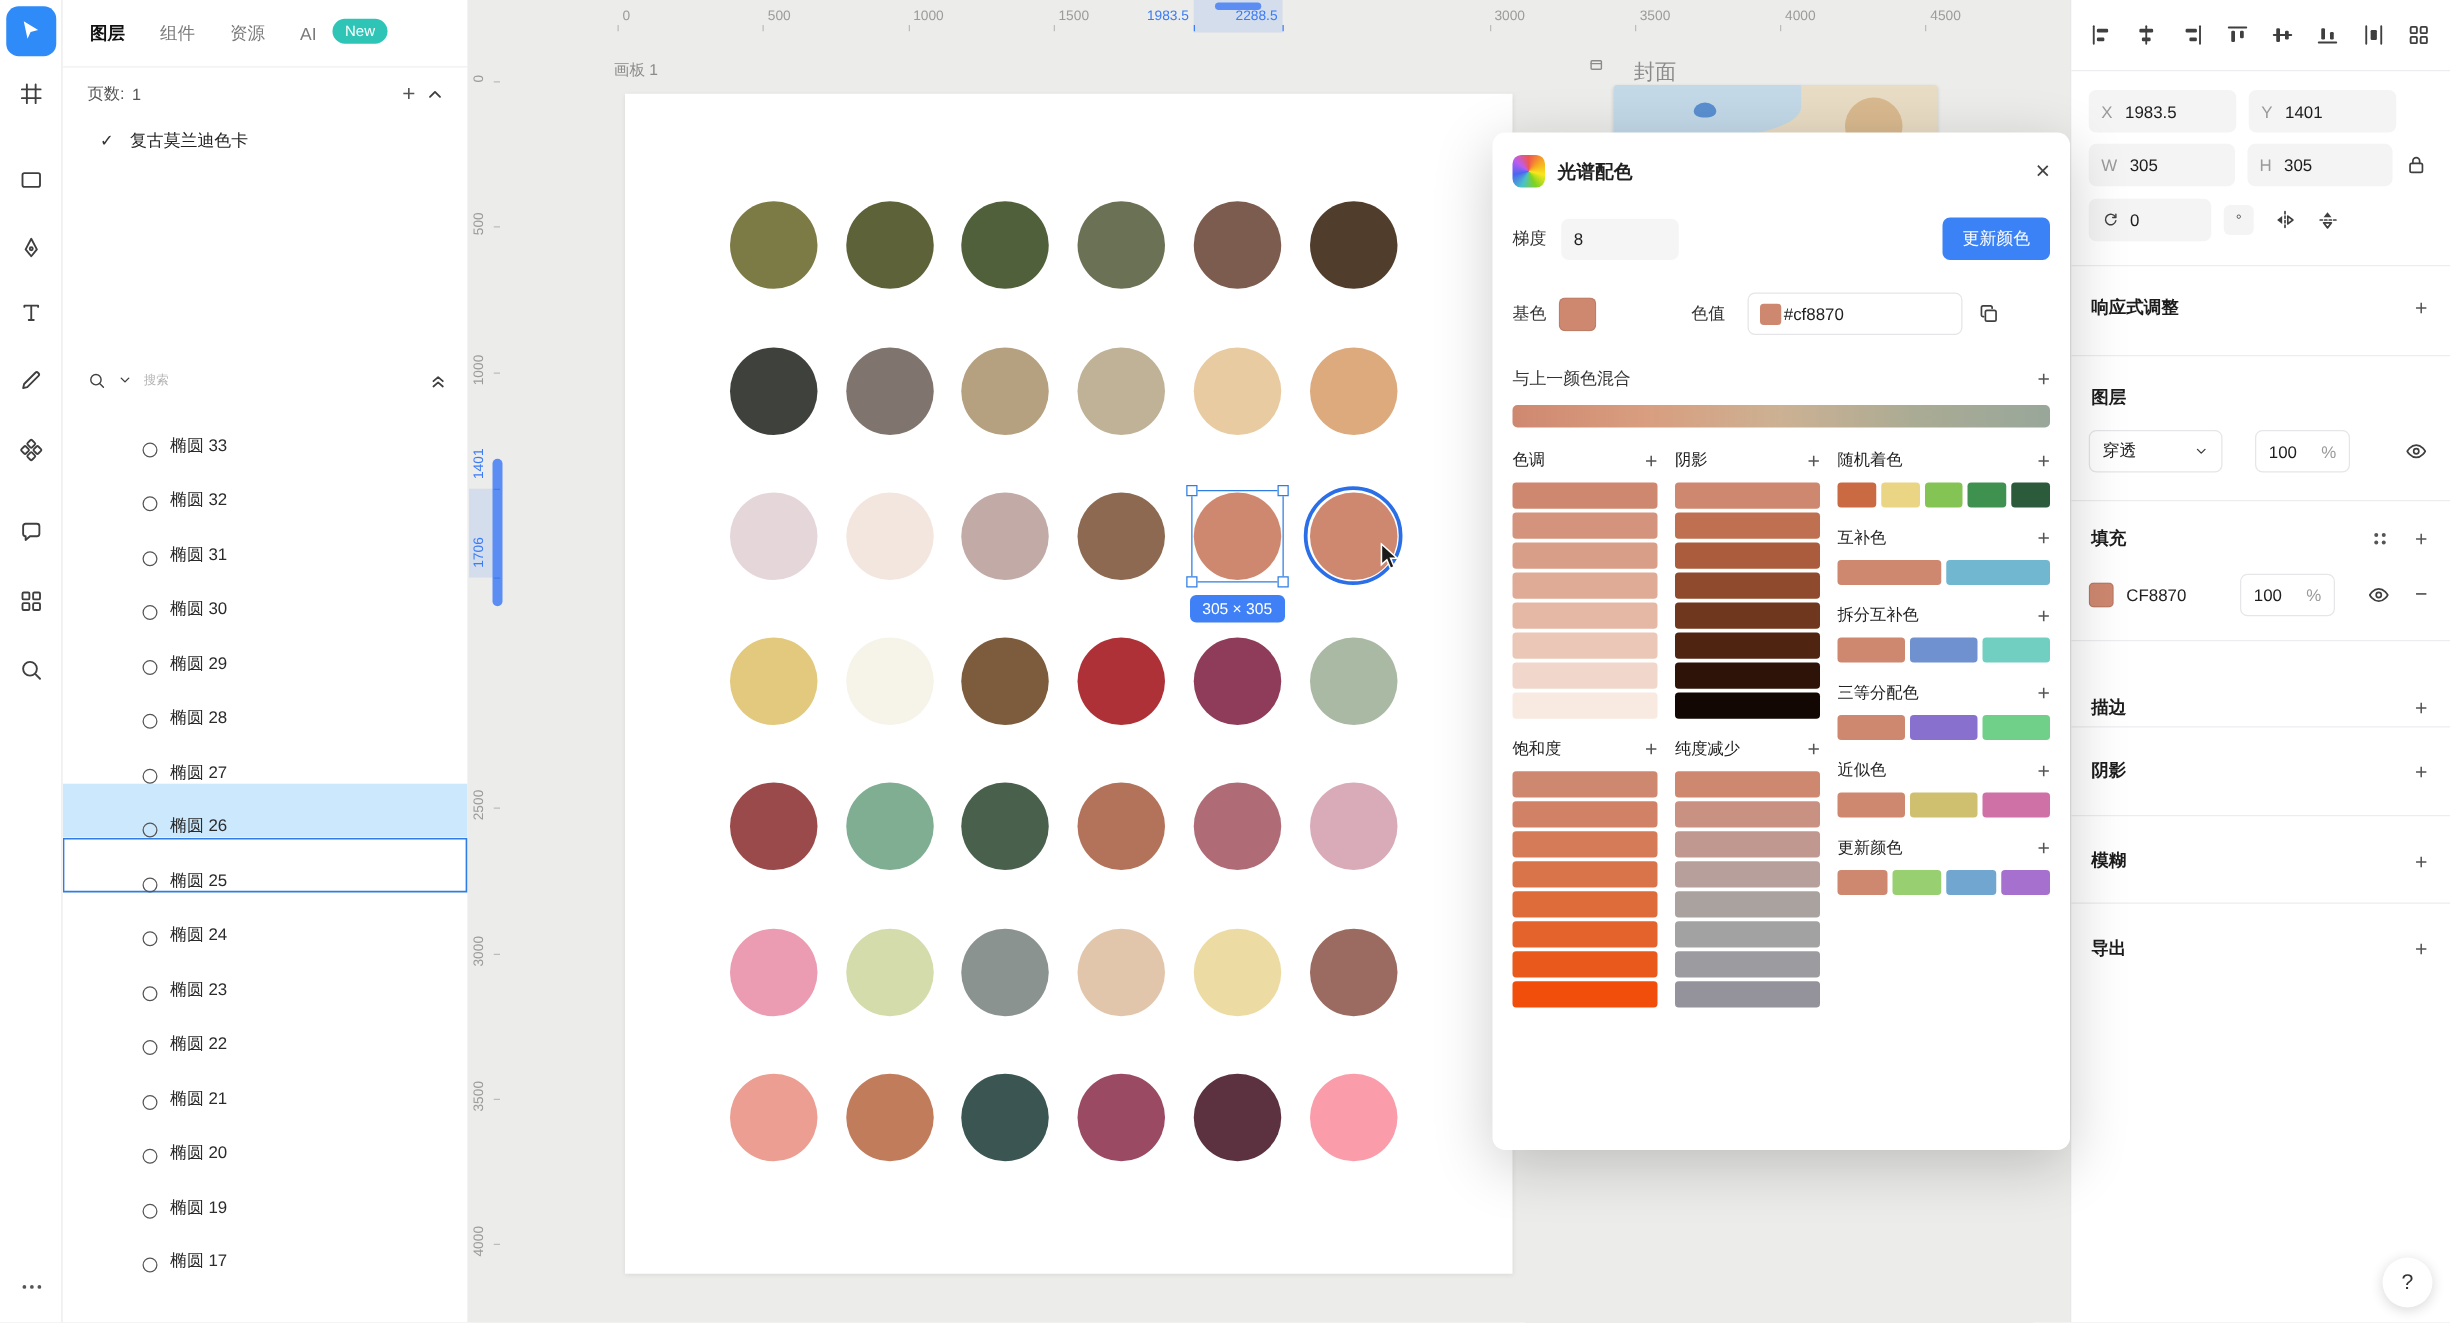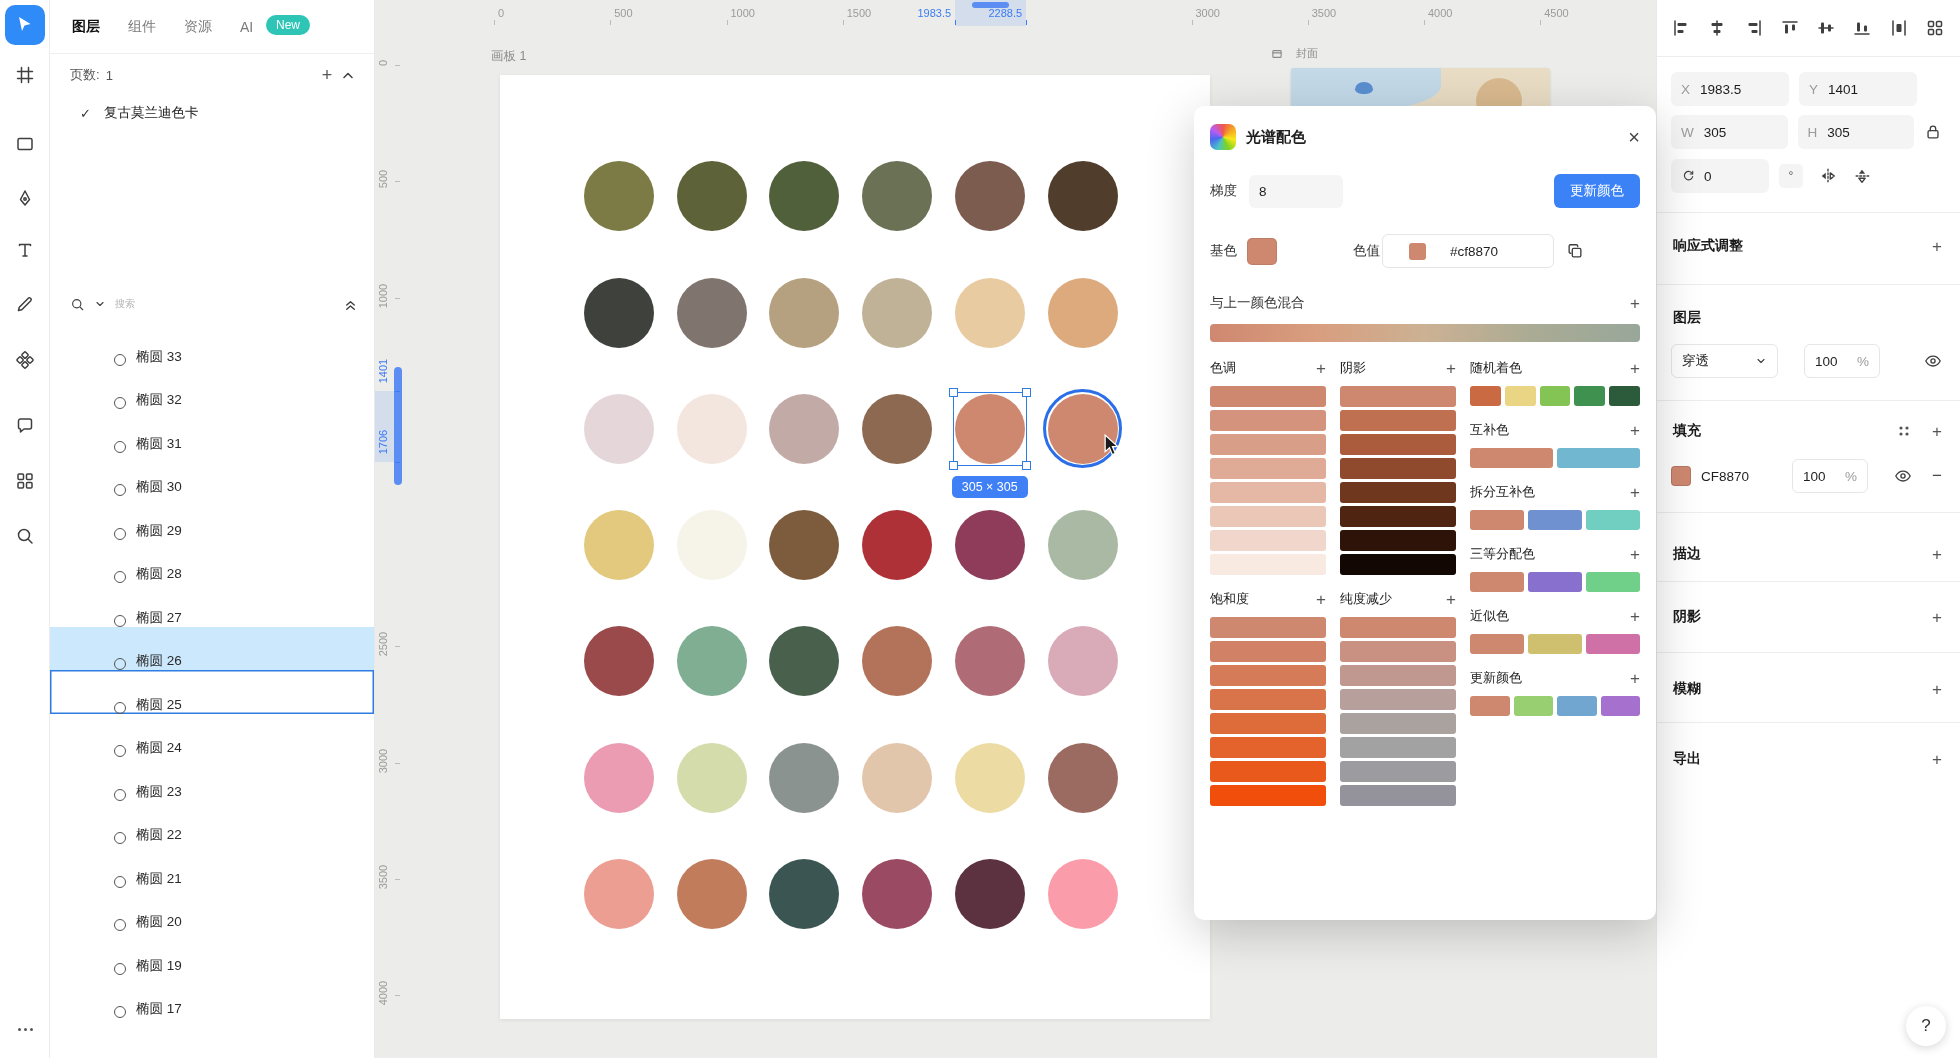--- a/index.html
+++ b/index.html
@@ -33,21 +33,21 @@
 .layer-list{position:absolute;top:322px;left:0;right:0;bottom:0;overflow:hidden}
 .layer-row{display:flex;align-items:flex-end;height:43.5px;padding-left:64px;gap:10px;font-size:13.5px;color:#2b2b2b;cursor:pointer}
 .layer-row.selected{background:#cbe8fc}
 .layer-row.outlined{box-shadow:inset 0 0 0 1.5px #2f7de2}
 .ellipse-ic{width:12px;height:12px;border:1.4px solid #555;border-radius:50%;flex:0 0 auto}
 
 
 .canvas{position:absolute;left:375px;top:0;width:1281px;height:1058px;background:#ececea;overflow:hidden}
 .artboard{position:absolute;left:125px;top:75px;width:710px;height:944px;background:#fff;box-shadow:0 1px 4px rgba(0,0,0,.08)}
 .artboard-label{position:absolute;left:116px;top:48px;font-size:12.5px;color:#8b8b8b;cursor:pointer}
-.cover-label{position:absolute;left:896px;top:46px;display:flex;gap:13px;align-items:center;font-size:11px;color:#8b8b8b;cursor:pointer}
+.cover-label{position:absolute;left:896px;top:46px;display:flex;gap:24px;font-size:17px;color:#8b8b8b;cursor:pointer}
 .cover-thumb{position:absolute;left:916px;top:68px;width:259px;height:44px;background:#e9dcc4;border-radius:3px 3px 0 0;overflow:hidden;box-shadow:0 1px 3px rgba(0,0,0,.12)}
 .ct-sky{position:absolute;left:0;top:0;width:150px;height:100%;background:#c3d9e8;border-radius:0 0 60% 0}
 .ct-circle{position:absolute;right:28px;top:10px;width:46px;height:46px;border-radius:50%;background:#d9b98f}
 .ct-mark{position:absolute;left:64px;top:14px;width:18px;height:12px;background:#5a8fd0;border-radius:50% 50% 40% 40%/60% 60% 40% 40%}
 .pcircle{position:absolute;width:70px;height:70px;border-radius:50%}
 .ruler-h{position:absolute;left:0;top:0;right:0;height:26px;z-index:4}
 .ruler-v{position:absolute;left:0;top:0;bottom:0;width:26px;z-index:4}
 .rnum{position:absolute;top:7px;font-size:11px;color:#9b9b9b;white-space:nowrap}
 .rnum.v{top:auto;left:-14px;width:44px;text-align:center;transform:rotate(-90deg)}
 .rnum.selc{color:#3b7cf5}
@@ -71,21 +71,21 @@
 .dlg-ic{width:26px;height:26px;border-radius:7px;background:conic-gradient(#f0564e,#f5a623,#f8e71c,#7ed321,#4ac1c9,#4a66f0,#bd5df0,#f0564e)}
 .dlg-title{font-size:15px;font-weight:bold}
 .dlg-close{margin-left:auto;font-size:20px;color:#444;cursor:pointer;line-height:1}
 .lbl{font-size:13.5px;color:#333}
 .g-row{display:flex;align-items:center;margin-top:24px;gap:12px}
 .inp{width:94px;height:33px;background:#f5f5f6;border-radius:6px;display:flex;align-items:center;padding:0 10px;font-size:13.5px}
 .primary{margin-left:auto;background:#3b82f6;border:none;color:#fff;font-size:13.5px;padding:0 16px;height:34px;border-radius:6px;font-family:inherit;cursor:pointer}
 .b-row{display:flex;align-items:center;margin-top:26px}
 .swatch-lg{width:30px;height:27px;border-radius:5px;margin-left:10px;border:1px solid rgba(0,0,0,.08)}
 .hexlbl{margin-left:76px}
-.hex-input{display:flex;align-items:center;gap:24px;margin-left:2px;width:172px;height:34px;border:1px solid #e5e5e7;border-radius:6px;padding:0 26px}
+.hex-input{display:flex;align-items:center;gap:2px;margin-left:18px;width:172px;height:34px;border:1px solid #e5e5e7;border-radius:6px;padding:0 9px}
 .mini-swatch{width:17px;height:17px;border-radius:3px}
 .hex-text{font-size:13.5px}
 .copy{margin-left:12px;cursor:pointer}
 .plus{color:#555;font-size:17px;line-height:1;cursor:pointer}
 .blend-hdr{display:flex;align-items:center;margin-top:26px}
 .blend-hdr .plus{margin-left:auto}
 .blend-bar{margin-top:12px;height:18px;border-radius:4px;cursor:pointer}
 .grid3{display:flex;gap:14px;margin-top:16px}
 .colA,.colB{width:116px;flex:0 0 auto}
 .colC{flex:1}
@@ -796,21 +796,21 @@
       <span class="ml26" style="cursor:pointer">
           <svg class="ic" width="18" height="18" viewBox="0 0 20 20">
             <path d="M2 10s3-5.5 8-5.5S18 10 18 10s-3 5.5-8 5.5S2 10 2 10z"></path>
             <circle cx="10" cy="10" r="2.3"></circle>
           </svg>
         </span>
       <span class="minus ml20">−</span>
     </div>
 
     <div class="rp-div" style="top:512px"></div>
-    <div class="sec" style="top:536px">
+    <div class="sec" style="top:548px">
       <span>描边</span>
       <span class="plus mlauto">+</span>
     </div>
     <div class="rp-div" style="top:581px"></div>
     <div class="sec" style="top:599px">
       <span>阴影</span>
       <span class="plus mlauto">+</span>
     </div>
     <div class="rp-div" style="top:652px"></div>
     <div class="sec" style="top:671px">

